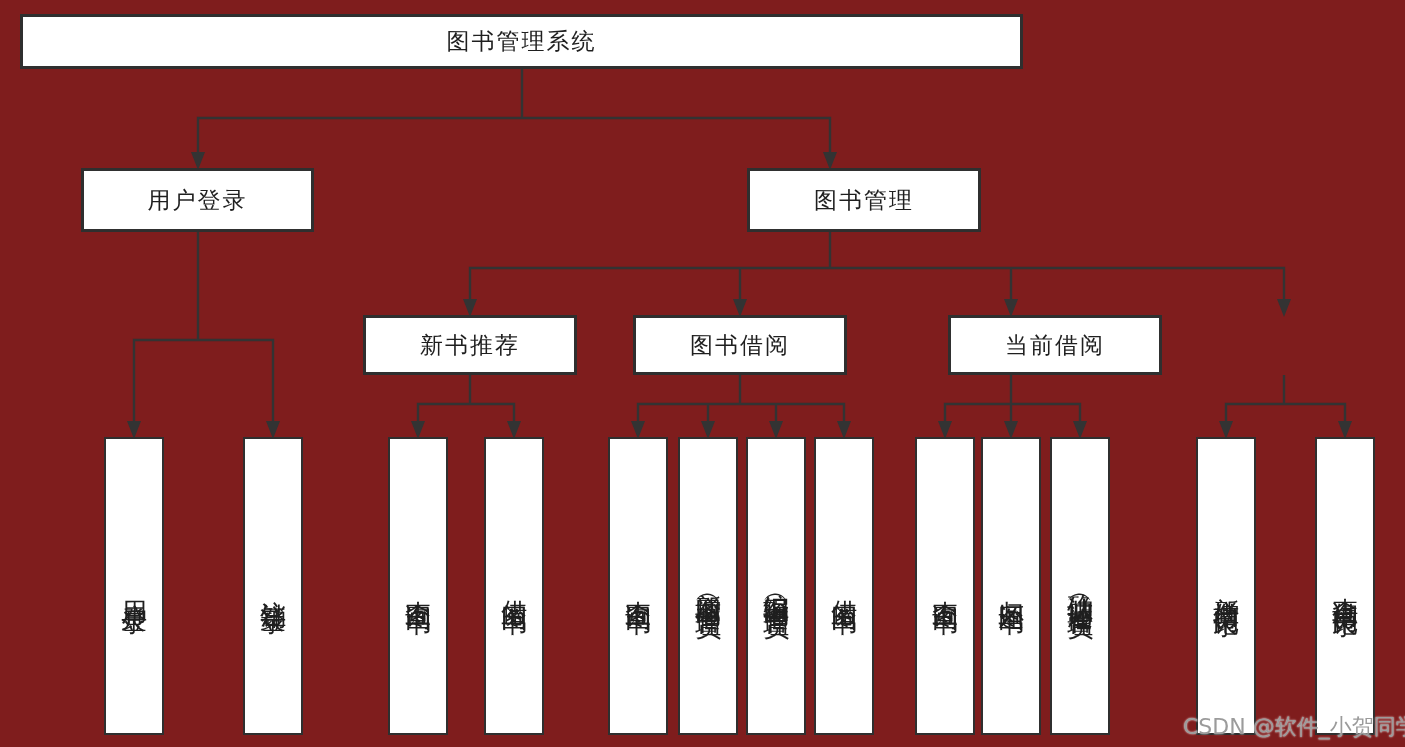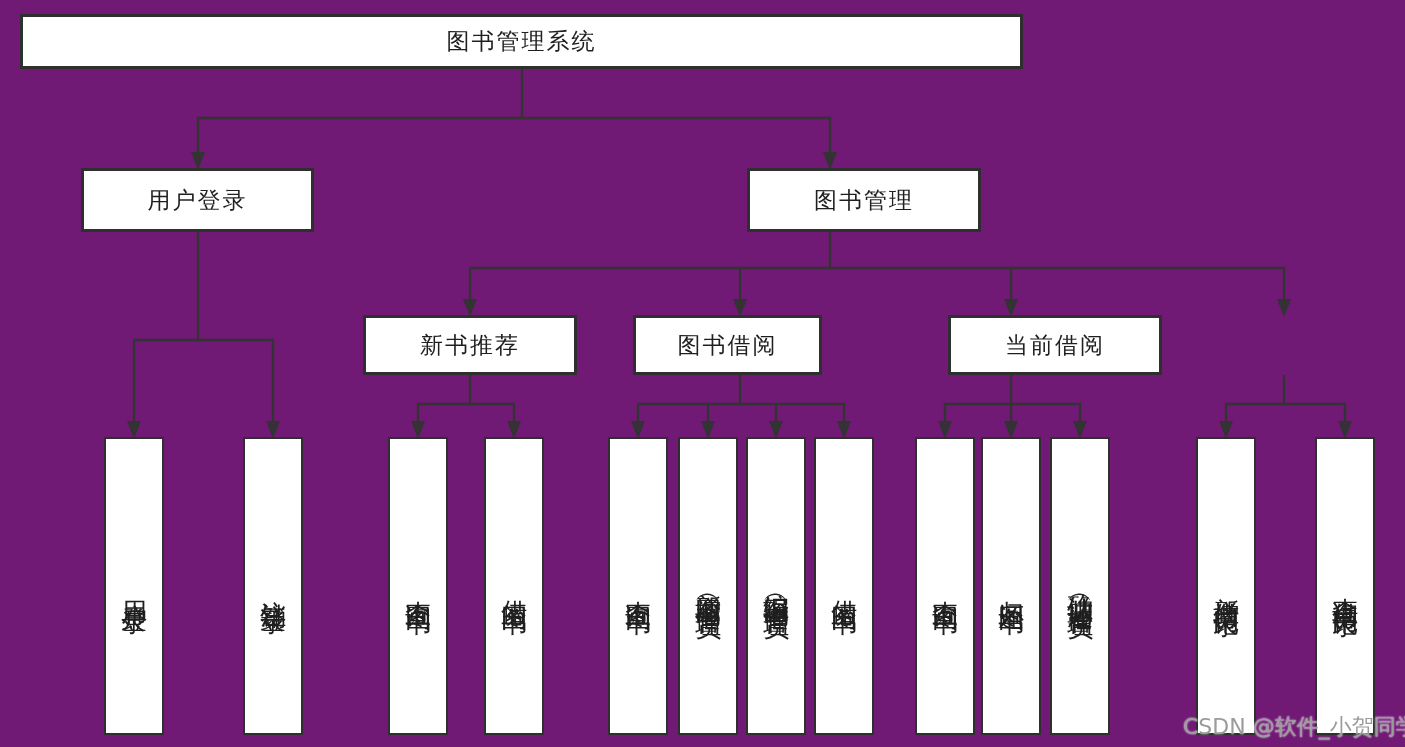--- a/index.html
+++ b/index.html
@@ -1,19 +1,19 @@
 <!DOCTYPE html>
 <html><head>
 <meta charset="utf-8">
 <style>
   html,body { margin:0; padding:0; background:#ffffff; }
   #canvas {
     position:relative;
     width:1405px; height:747px;
-    background:#701a75;
+    background:#7f1d1d;
     font-family:"DejaVu Sans","Liberation Sans",sans-serif;
     overflow:hidden;
   }
   .node {
     position:absolute;
     box-sizing:border-box;
     background:#ffffff;
     border:3px solid #2f2f2f;
     display:flex; align-items:center; justify-content:center;
     color:#1f1f1f;
@@ -93,21 +93,21 @@
   <div class="node hbox l2" style="left:81px; width:233px;">
     <span>用户登录</span>
   </div>
   <div class="node hbox l2" style="left:747px; width:234px;">
     <span>图书管理</span>
   </div>
 
   <div class="node hbox l3" style="left:363px; width:214px;">
     <span>新书推荐</span>
   </div>
-  <div class="node hbox l3" style="left:633px; width:189px;">
+  <div class="node hbox l3" style="left:633px; width:214px;">
     <span>图书借阅</span>
   </div>
   <div class="node hbox l3" style="left:904px; width:214px;margin-left:44px;">
     <span>当前借阅</span>
   </div>
 
   <div class="vbox" style="left:104px;">
     <span>用户登录</span>
   </div>
   <div class="vbox" style="left:243px;">

